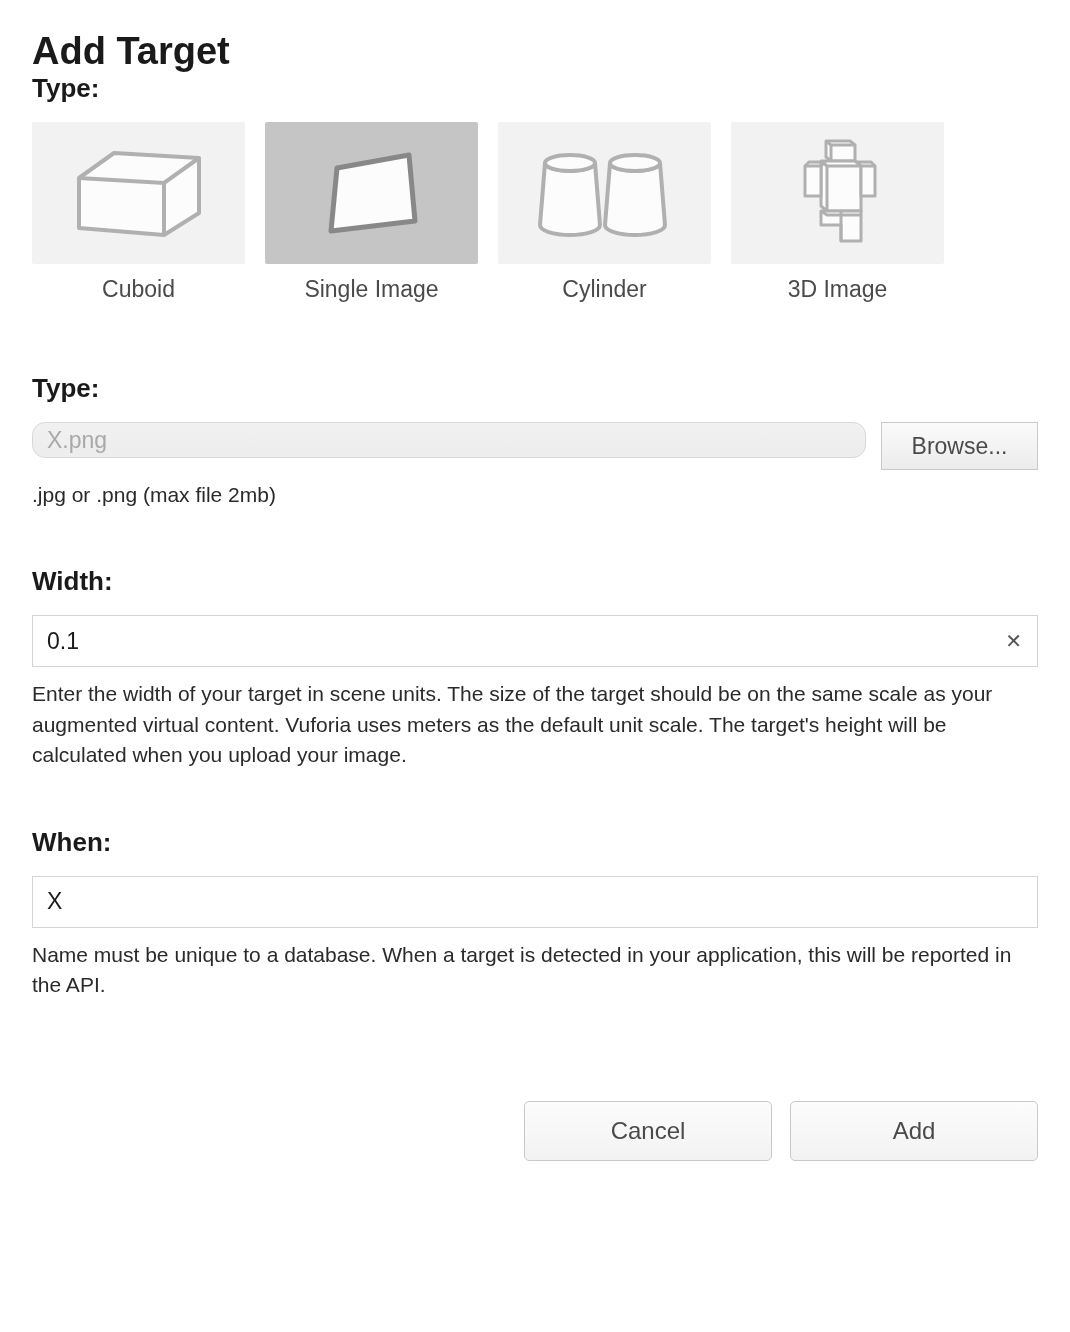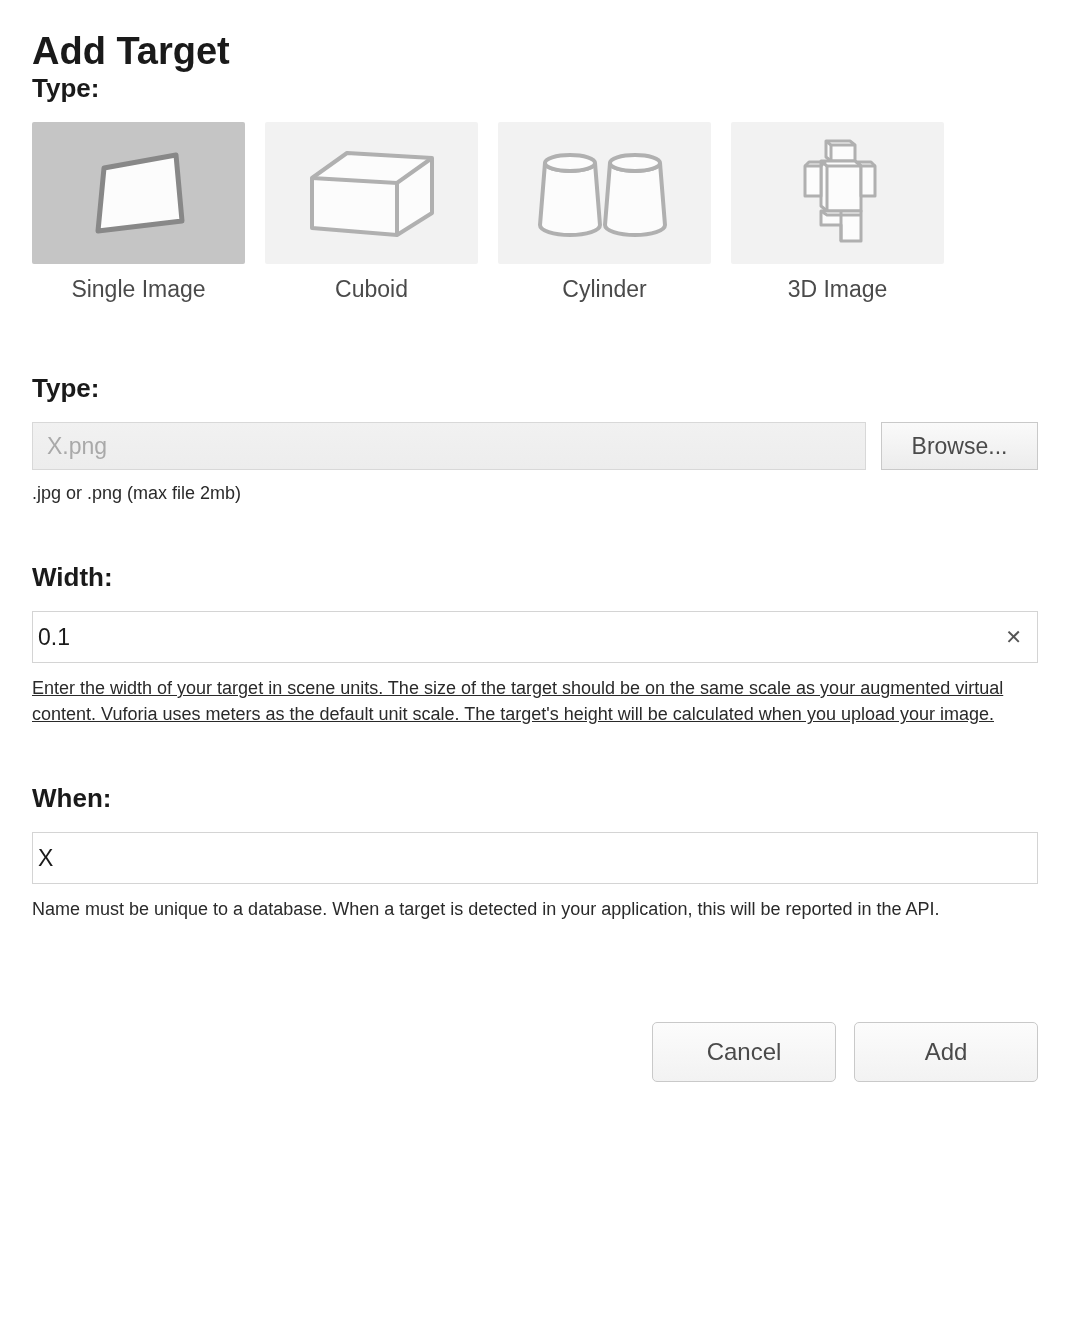--- a/index.html
+++ b/index.html
@@ -55,51 +55,51 @@
     .file-row {
       display: flex;
       gap: 15px;
       align-items: stretch;
       margin-bottom: 10px;
     }
     .file-input {
       flex: 1;
       background: linear-gradient(#f1f1f1, #ededed);
       border: 1px solid #d8d8d8;
-      border-radius: 0;
+      border-radius: 13px;
       padding: 8px 14px;
       font-size: 23px;
       color: #a9a9a9;
-      height: 48px;
+      height: 36px;
     }
     .browse-button {
       width: 157px;
       height: 48px;
       background: linear-gradient(#fafafa, #ececec);
       border: 1px solid #c9c9c9;
       border-radius: 0;
       font-size: 23px;
       color: #4a4a4a;
       cursor: pointer;
     }
     .help-text {
-      font-size: 18px;
+      font-size: 21px;
       color: #2a2a2a;
       margin-bottom: 56px;
       line-height: 1.45;
     }
     .text-input-wrap {
       position: relative;
       margin-bottom: 12px;
     }
     .text-input {
       width: 100%;
       border: 1px solid #d4d4d4;
       background: #ffffff;
-      padding: 12px 40px 12px 5px;
+      padding: 12px 40px 12px 14px;
       font-size: 23px;
       color: #1a1a1a;
       height: 52px;
     }
     .clear-x {
       position: absolute;
       right: 16px;
       top: 50%;
       transform: translateY(-50%);
       font-size: 20px;
@@ -112,57 +112,57 @@
     }
     .name-section {
       margin-bottom: 100px;
     }
     .footer-buttons {
       display: flex;
       justify-content: flex-end;
       gap: 18px;
     }
     .footer-button {
-      width: 184px;
+      width: 248px;
       height: 60px;
       background: linear-gradient(#fcfcfc, #f2f2f2);
       border: 1px solid #c9c9c9;
       border-radius: 5px;
       font-size: 24px;
       color: #4a4a4a;
       cursor: pointer;
     }
   </style>
 </head>
 <body>
 
 <h1 class="dialog-title">Add Target</h1>
 
 <div class="section-label">Type:</div>
 
 <div class="type-options">
 
   <div class="type-option">
-    <div class="type-tile selected">
-      <svg width="110" height="100" viewBox="0 0 110 100">
-        <polygon points="20,25 92,12 98,78 14,88" fill="#fcfcfc" stroke="#888888" stroke-width="5" stroke-linejoin="round"></polygon>
-      </svg>
-    </div>
-    <div class="type-label">Single Image</div>
-  </div>
-
-  <div class="type-option">
     <div class="type-tile">
       <svg width="140" height="100" viewBox="0 0 140 100">
         <polygon points="10,35 45,10 130,15 130,70 95,92 10,85" fill="#fcfcfc" stroke="#b0b0b0" stroke-width="4" stroke-linejoin="round"></polygon>
         <polyline points="10,35 95,40 130,15" fill="none" stroke="#b0b0b0" stroke-width="4"></polyline>
         <line x1="95" y1="40" x2="95" y2="92" stroke="#b0b0b0" stroke-width="4"></line>
       </svg>
     </div>
     <div class="type-label">Cuboid</div>
+  </div>
+
+  <div class="type-option">
+    <div class="type-tile selected">
+      <svg width="110" height="100" viewBox="0 0 110 100">
+        <polygon points="20,25 92,12 98,78 14,88" fill="#fcfcfc" stroke="#888888" stroke-width="5" stroke-linejoin="round"></polygon>
+      </svg>
+    </div>
+    <div class="type-label">Single Image</div>
   </div>
 
   <div class="type-option">
     <div class="type-tile">
       <svg width="150" height="100" viewBox="0 0 150 100">
         <g fill="#fcfcfc" stroke="#b0b0b0" stroke-width="4">
           <path d="M 15 20 A 25 8 0 0 0 65 20 L 70 82 A 30 10 0 0 1 10 82 Z"></path>
           <ellipse cx="40" cy="20" rx="25" ry="8"></ellipse>
           <path d="M 80 20 A 25 8 0 0 0 130 20 L 135 82 A 30 10 0 0 1 75 82 Z"></path>
           <ellipse cx="105" cy="20" rx="25" ry="8"></ellipse>
@@ -208,21 +208,21 @@
   <button class="browse-button">Browse...</button>
 </div>
 <div class="help-text">.jpg or .png (max file 2mb)</div>
 
 <div class="width-section">
   <div class="section-label">Width:</div>
   <div class="text-input-wrap">
     <input class="text-input" type="text" value="0.1" style="">
     <span class="clear-x">✕</span>
   </div>
-  <div class="help-text" style="margin-bottom:16px;text-decoration:underline;">Enter the width of your target in scene units. The size of the target should be on the same scale as your augmented virtual content. Vuforia uses meters as the default unit scale. The target's height will be calculated when you upload your image.</div>
+  <div class="help-text" style="margin-bottom:16px;">Enter the width of your target in scene units. The size of the target should be on the same scale as your augmented virtual content. Vuforia uses meters as the default unit scale. The target's height will be calculated when you upload your image.</div>
 </div>
 
 <div class="name-section">
   <div class="section-label">When:</div>
   <div class="text-input-wrap">
     <input class="text-input" type="text" value="X" style="">
   </div>
   <div class="help-text" style="margin-bottom:0;">Name must be unique to a database. When a target is detected in your application, this will be reported in the API.</div>
 </div>
 

